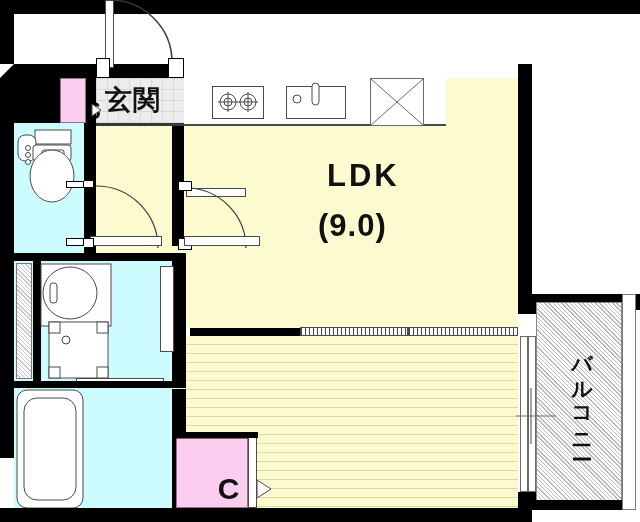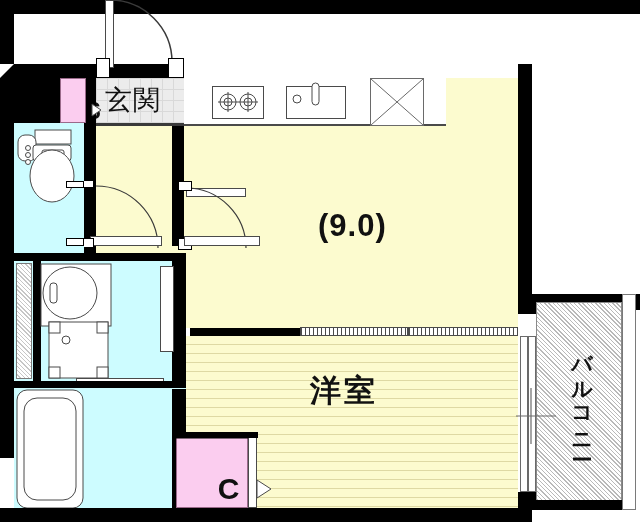--- a/index.html
+++ b/index.html
@@ -41,21 +41,21 @@
       repeating-linear-gradient(45deg,
         #ffffff 0 2px,#c6c6c6 2px 3px),
       #f4f4f4;
   }
 
   .thin{border:1px solid #4a4a4a;}
   .label{position:absolute;color:#111;white-space:pre;}
 
   .room-name{font-size:31px;font-weight:700;letter-spacing:3px;}
   .room-area{font-size:31px;font-weight:700;letter-spacing:1px;text-align:right;}
-  .genkan-txt{font-size:27px;font-weight:400;letter-spacing:1px;}
+  .genkan-txt{font-size:27px;font-weight:700;letter-spacing:1px;}
   .sb-txt{font-size:23px;font-weight:700;line-height:21px;text-align:center;}
   .cl-txt{font-size:30px;font-weight:700;line-height:30px;text-align:center;}
   .balc-txt{font-size:21px;font-weight:700;writing-mode:vertical-rl;
             text-orientation:upright;letter-spacing:3px;}
 
   svg{position:absolute;left:0;top:0;overflow:visible;}
 </style>
 </head>
 <body>
 
@@ -64,20 +64,21 @@
   <div class="abs wall" style="left:0;top:64;width:640px;height:14px;"></div>
 
   <div class="abs wall" style="left:0;top:64;width:14px;height:458px;"></div>
 
   <div class="abs wall" style="left:518px;top:64px;width:14px;height:230px;"></div>
 
   <div class="abs wall" style="left:0;top:508px;width:532px;height:14px;"></div>
 
   <div class="abs fill-ldk" style="left:184px;top:78px;width:334px;height:250px;"></div>
 
+  <div class="label room-name" style="left:327px;top:158px;">LDK</div>
   <div class="label room-area" style="left:318px;top:208px;">(9.0)</div>
 
   <div class="abs fill-white" style="left:184px;top:78px;width:262px;height:48px;border-bottom:1px solid #4a4a4a;"></div>
   <div class="abs" style="left:184px;top:124px;width:262px;height:2px;background:#4a4a4a;"></div>
 
   <div class="abs fill-white thin" style="left:212px;top:86px;width:52px;height:33px;"></div>
   <svg width="640" height="522">
     <g stroke="#4a4a4a" fill="none" stroke-width="1">
       <circle cx="228" cy="102" r="8"></circle>
         <circle cx="228" cy="102" r="4"></circle>
@@ -205,21 +206,20 @@
   <div class="abs fill-wet" style="left:14px;top:388px;width:172px;height:120px;"></div>
   <svg width="640" height="522">
     <g fill="#ffffff" stroke="#4a4a4a" stroke-width="1">
       <rect x="17" y="390" width="66" height="118" rx="10"></rect>
       <rect x="24" y="398" width="52" height="102" rx="13"></rect>
     </g>
   </svg>
   <div class="abs wall" style="left:172px;top:389px;width:14px;height:119px;"></div>
 
   <div class="abs floor-lines" style="left:186px;top:336px;width:332px;height:172px;"></div>
-  <div class="label room-name" style="left:310px;top:370px;">洋室</div>
 
   <div class="abs wall" style="left:190px;top:328px;width:110px;height:8px;"></div>
   <div class="abs fill-white" style="left:300px;top:327px;width:108px;height:9px;border:1px solid #4a4a4a;
               background:repeating-linear-gradient(to right,#4a4a4a 0 1px,#fff 1px 4px);"></div>
   <div class="abs fill-white" style="left:408px;top:327px;width:110px;height:9px;border:1px solid #4a4a4a;
               background:repeating-linear-gradient(to right,#4a4a4a 0 1px,#fff 1px 4px);"></div>
 
   <div class="abs fill-pink" style="left:176px;top:437px;width:72px;height:71px;border:1px solid #9a6a8a;"></div>
   <div class="label cl-txt" style="left:176px;top:444px;width:72px;">
     <span>C</span><br>

